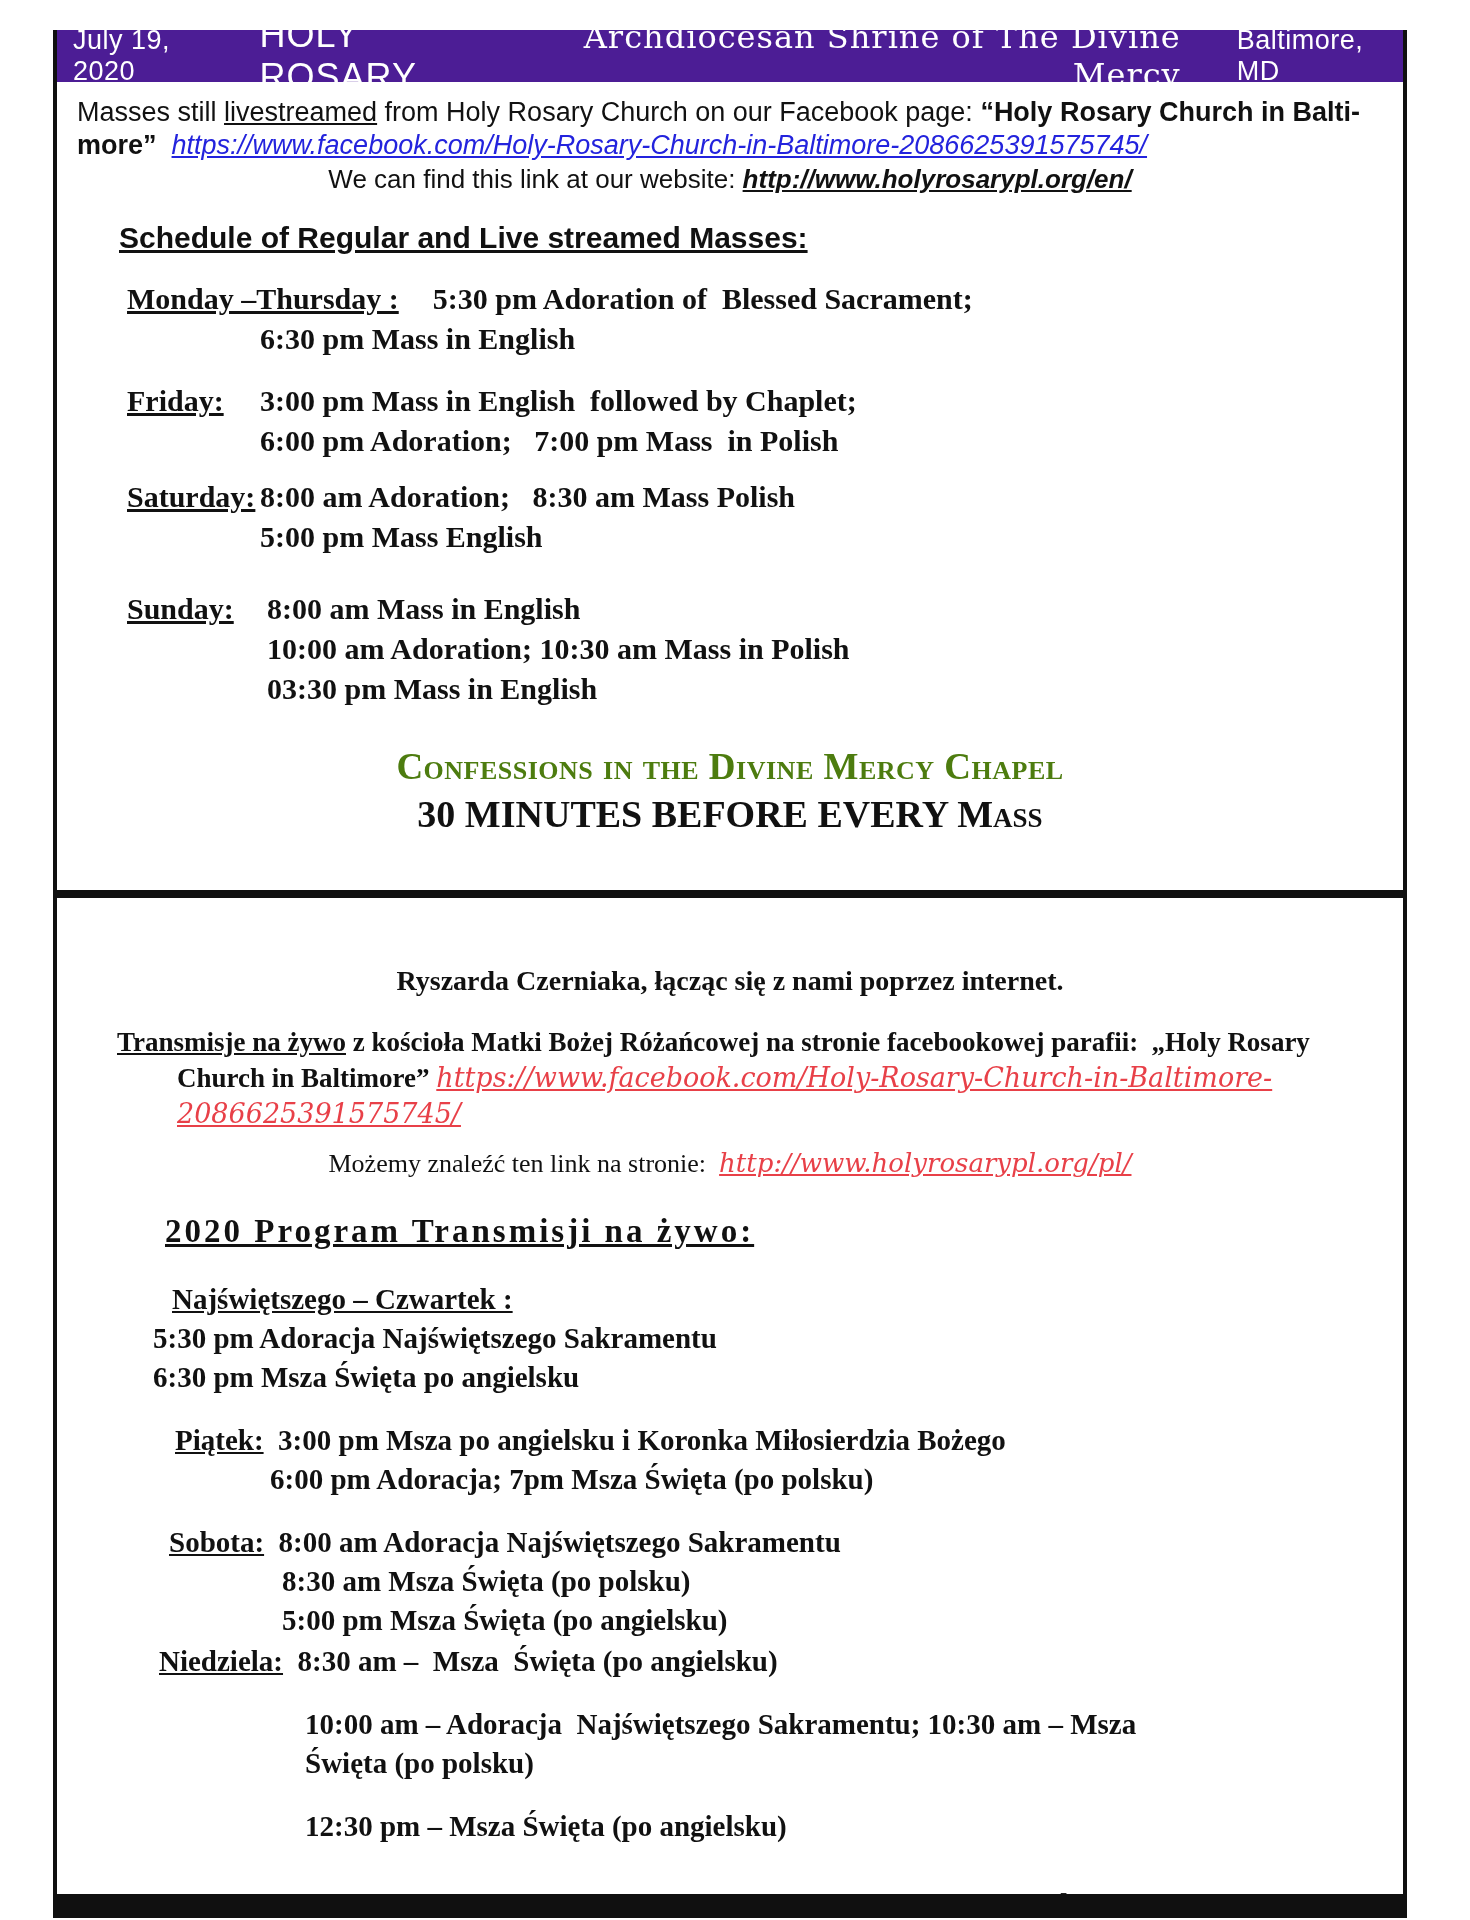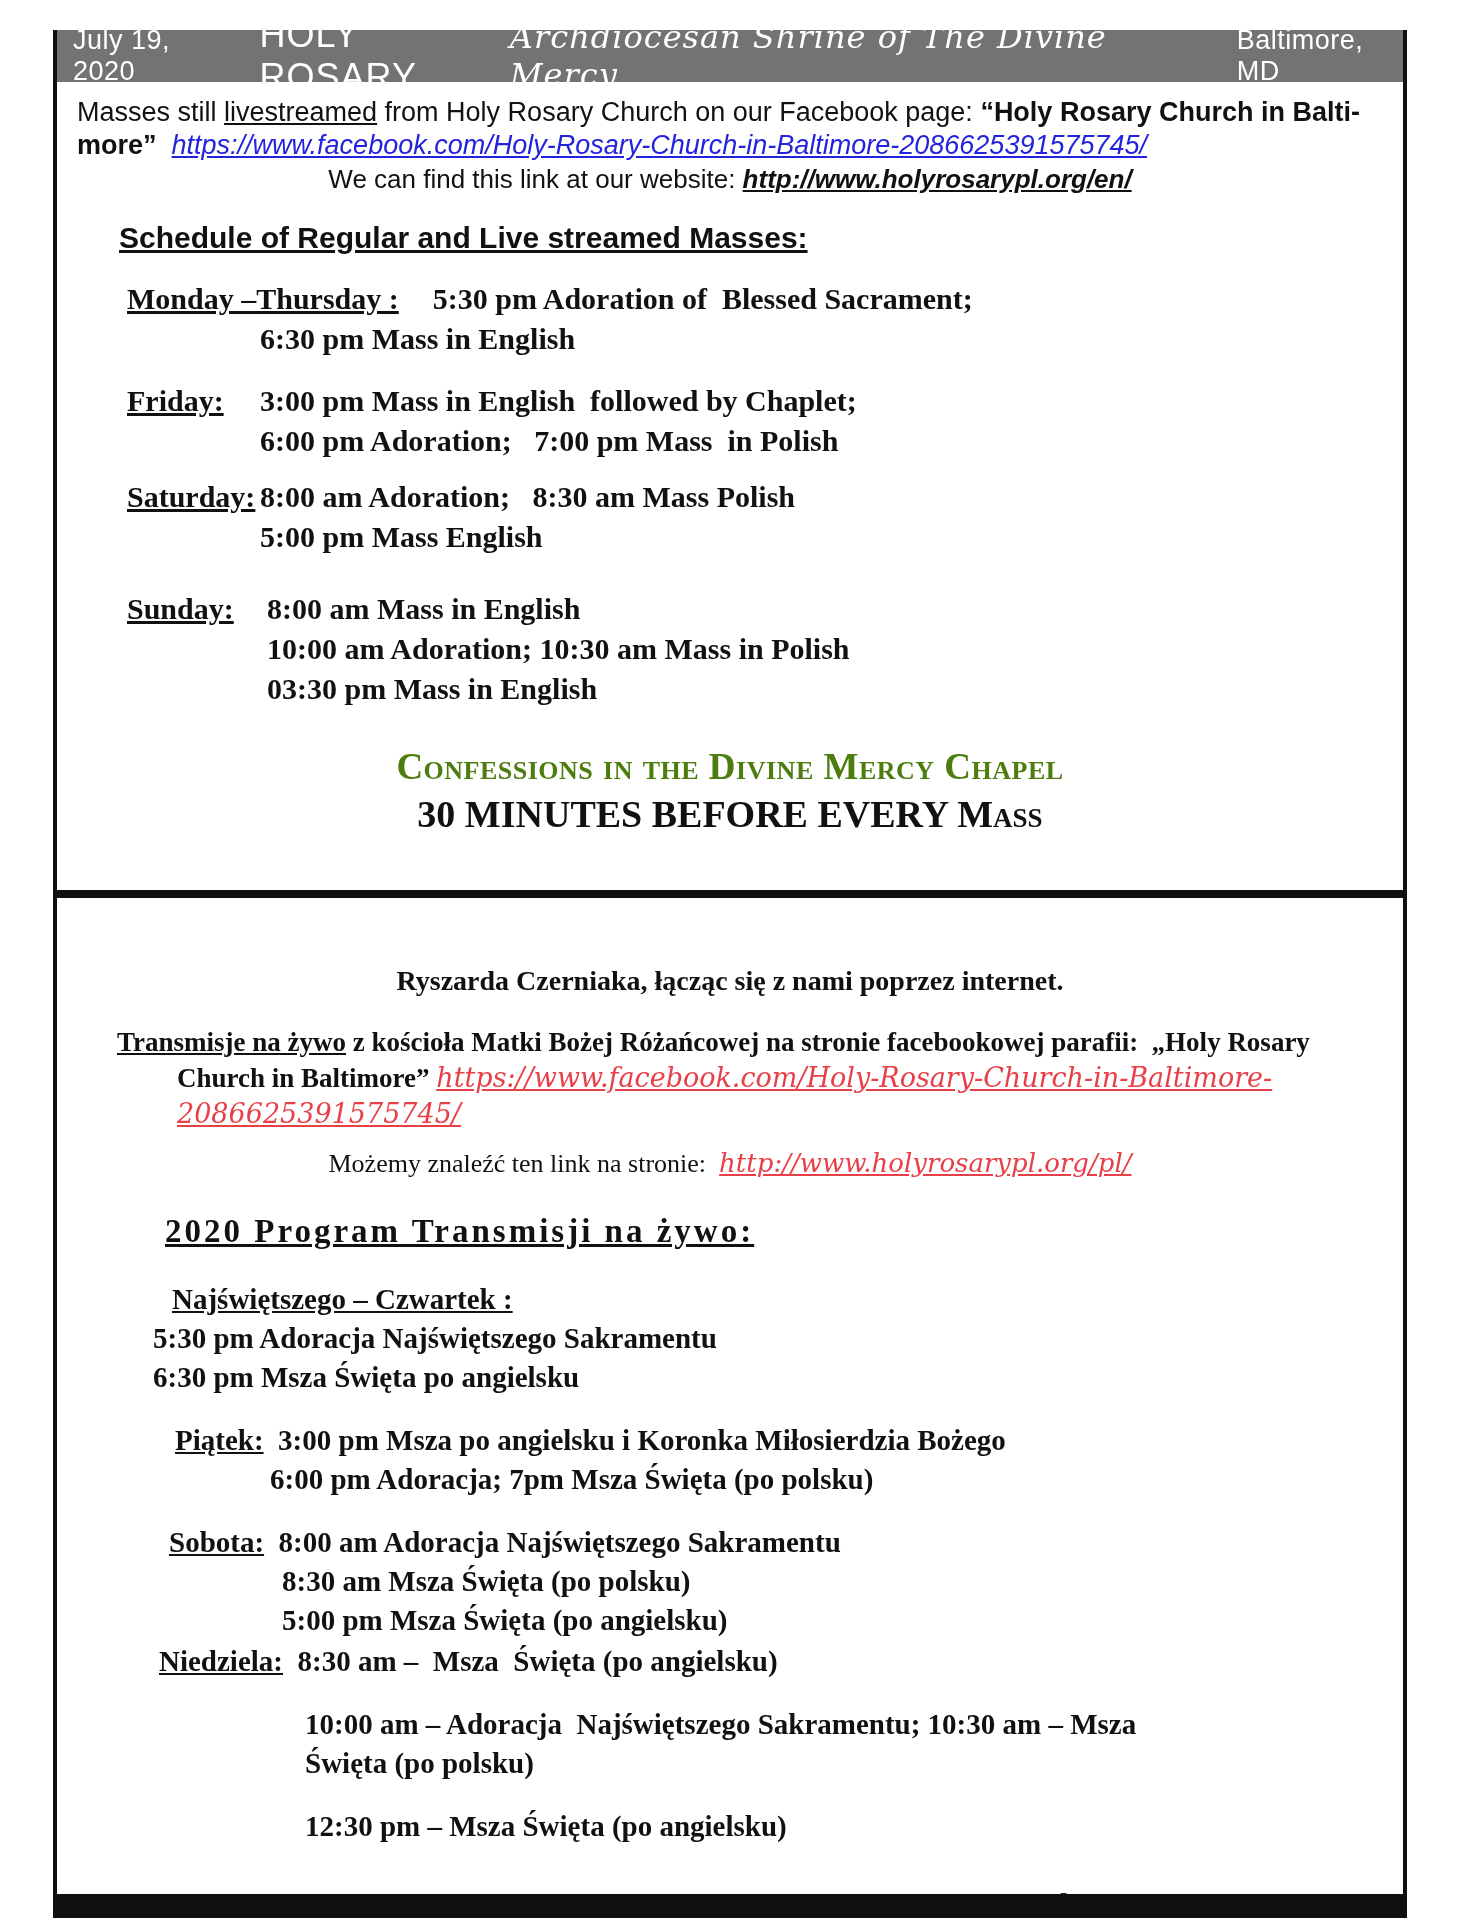--- a/index.html
+++ b/index.html
@@ -3,24 +3,24 @@
 <meta charset="utf-8">
 <style>
   html,body { margin:0; padding:0; background:#ffffff; }
   body { width:1470px; height:1920px; position:relative; font-family:"Liberation Serif","DejaVu Serif",serif; color:#111; }
 
   .frame { position:absolute; left:53px; top:30px; width:1354px; height:1888px;
            border-left:4px solid #101010; border-right:4px solid #101010;
            box-sizing:border-box; background:#fff; overflow:hidden; }
 
   
-  .header-bar { height:52px; background:#737373; color:#fff; display:flex; align-items:center; }
+  .header-bar { height:52px; background:#4c1d95; color:#fff; display:flex; align-items:center; }
   .hdr-date { font-family:"Liberation Sans",sans-serif; font-size:27px; margin-left:16px; letter-spacing:.5px; }
   .hdr-church { font-size:36px; margin-left:30px; letter-spacing:1px; font-family:"Liberation Sans",sans-serif; font-weight:500; }
-  .hdr-shrine { font-family:"DejaVu Serif",serif; font-style:italic; font-size:32px; letter-spacing:1px; }
+  .hdr-shrine { font-family:"DejaVu Serif",serif; font-size:32px; letter-spacing:1px;text-align:right; }
   .hdr-loc { font-family:"Liberation Sans",sans-serif; font-size:27px; margin-left:56px; letter-spacing:.5px; }
 
   
   .intro { font-family:"Liberation Sans",sans-serif; font-size:27px; line-height:33px; margin:14px 20px 0 20px; }
   .intro .u { text-decoration:underline; }
   .intro .b { font-weight:bold; }
   a.blue-link { color:#2323dd; font-style:italic; text-decoration:underline; cursor:pointer; }
   .site-line { text-align:center; margin-top:2px; font-family:"Liberation Sans",sans-serif; font-size:26px; }
   a.black-link { color:#111; font-weight:bold; font-style:italic; text-decoration:underline; cursor:pointer; }
 

